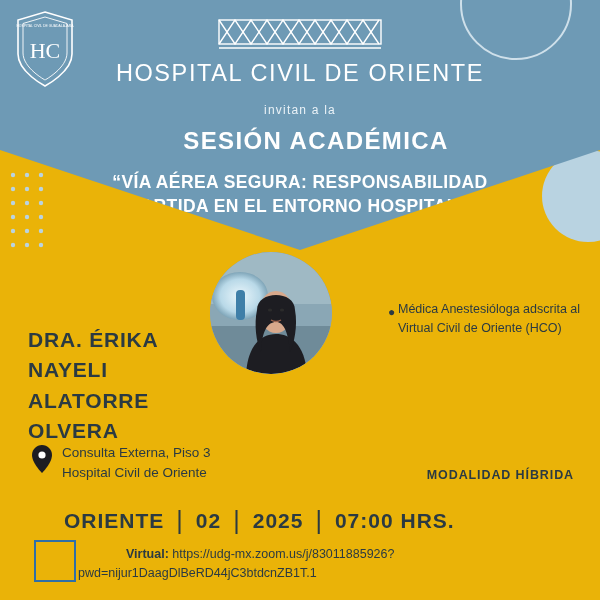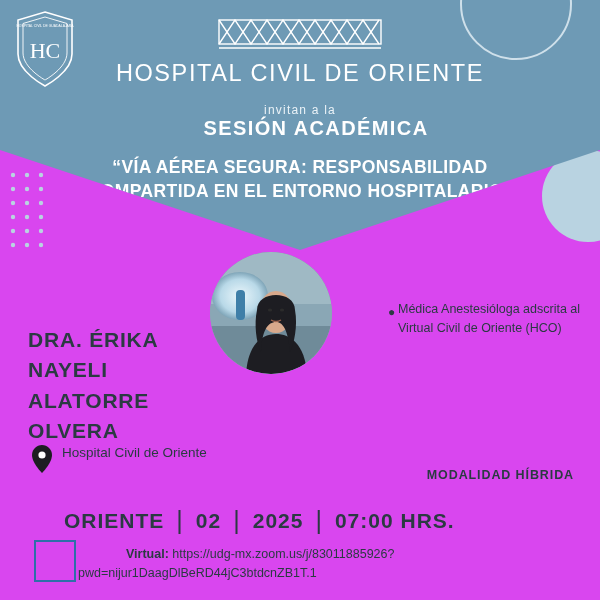--- a/index.html
+++ b/index.html
@@ -10,21 +10,21 @@
     width: 600px;
     height: 600px;
     font-family: "Liberation Sans", sans-serif;
     background: #ffffff;
     overflow: hidden;
   }
   .poster {
     position: relative;
     width: 600px;
     height: 600px;
-    background: #d946ef;
+    background: #eab308;
     overflow: hidden;
   }
   
   .banner {
     position: absolute;
     left: 0; top: 0;
     width: 600px;
     height: 250px;
     background: #6e9ab5;
     clip-path: polygon(0 0, 600px 0, 600px 150px, 300px 250px, 0 150px);
@@ -50,23 +50,24 @@
     color: #ffffff;
     margin-top: 2px;
   }
   .invitan {
     font-size: 12px;
     letter-spacing: 1.2px;
     margin-top: 16px;
     color: #eaf2f7;
   }
   .sesion {
-    font-size: 20px;
+    font-size: 24px;
     font-weight: bold;
     letter-spacing: 1.4px;
+    margin-top: 10px;
     padding-left: 32px;
   }
   .talk-title {
     margin-top: 16px;
     font-size: 17.5px;
     font-weight: bold;
     line-height: 1.35;
     letter-spacing: 0.4px;
     padding: 0 60px;
   }
@@ -305,20 +306,21 @@
     <span class="dot">●</span>
     <span>Médica Anestesióloga adscrita al Virtual Civil de Oriente (HCO)</span>
   </div>
 
   <div class="location">
     <svg class="pin-icon" width="20" height="28" viewBox="0 0 20 28">
       <path d="M10 0 C4.5 0 0 4.5 0 10 C0 18 10 28 10 28 C10 28 20 18 20 10 C20 4.5 15.5 0 10 0 Z" fill="#1d1d22"></path>
       <circle cx="10" cy="10" r="3.6" fill="#ffffff"></circle>
     </svg>
     <div class="location-text">
+      <div>Consulta Externa, Piso 3</div>
       <div>Hospital Civil de Oriente</div>
     </div>
   </div>
 
   <div class="modalidad">MODALIDAD HÍBRIDA</div>
 
   <div class="date-row">
     <span>ORIENTE</span>
     <span class="date-sep">|</span>
     <span>02</span>

